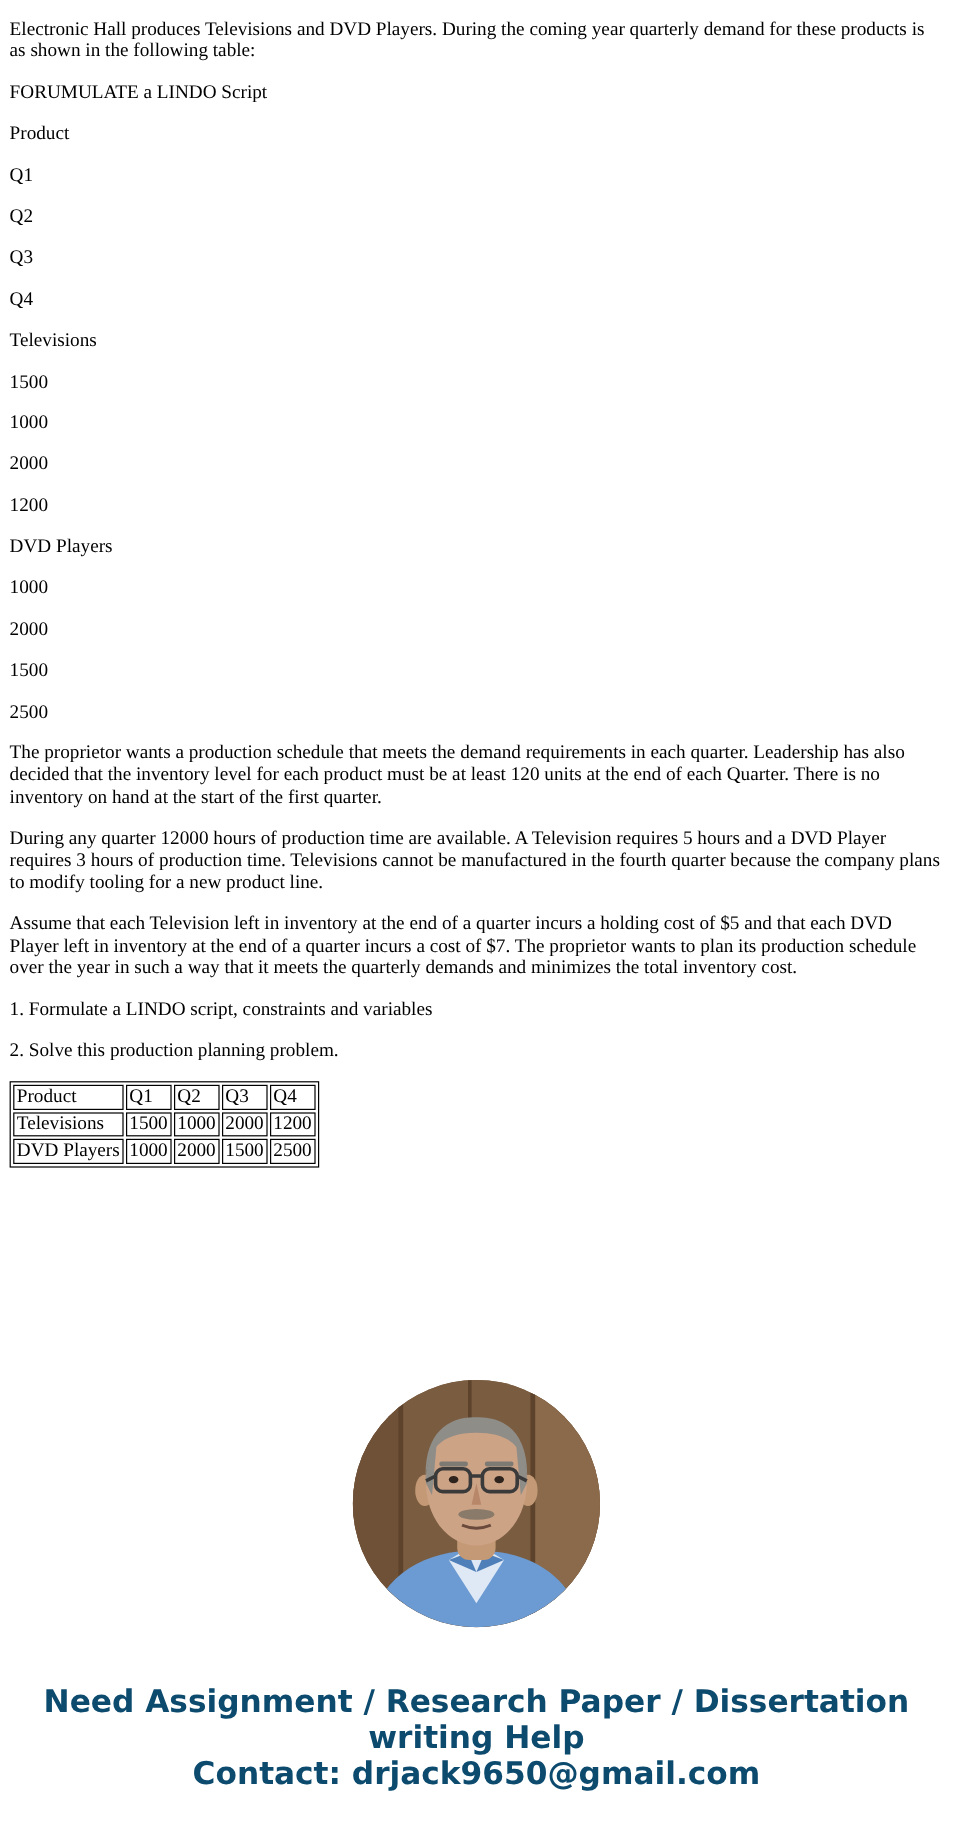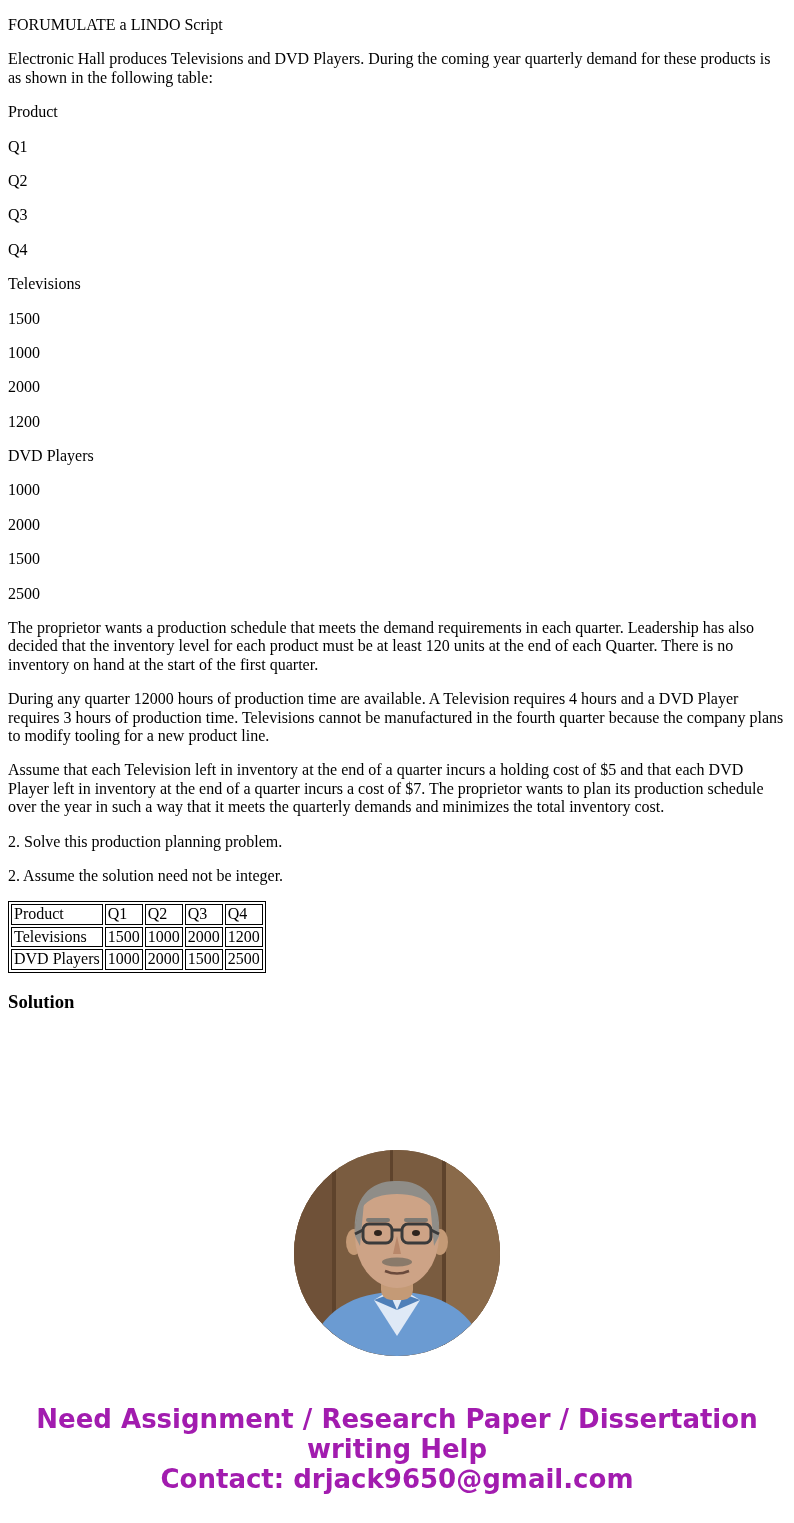--- a/index.html
+++ b/index.html
@@ -61,55 +61,55 @@
   }
   .avatar svg { display: block; }
   
   .footer {
     margin-top: 48px;
     text-align: center;
     font-family: "DejaVu Sans", sans-serif;
     font-weight: bold;
     font-size: 26px;
     line-height: 30px;
-    color: #a21caf;
+    color: #0c4a6e;
     padding: 0 30px;
   }
   .footer .contact { margin-top: 0; text-align: center; }
 </style>
 </head>
 <body>
 
 <div class="doc">
+  <p>Electronic Hall produces Televisions and DVD Players. During the coming year quarterly demand for these products is as shown in the following table:</p>
+
   <p>FORUMULATE a LINDO Script</p>
-
-  <p>Electronic Hall produces Televisions and DVD Players. During the coming year quarterly demand for these products is as shown in the following table:</p>
 
   <p>Product</p>
   <p>Q1</p>
   <p>Q2</p>
   <p>Q3</p>
   <p>Q4</p>
   <p>Televisions</p>
   <p>1500</p>
   <p>1000</p>
   <p>2000</p>
   <p>1200</p>
   <p>DVD Players</p>
   <p>1000</p>
   <p>2000</p>
   <p>1500</p>
   <p>2500</p>
 
   <p>The proprietor wants a production schedule that meets the demand requirements in each quarter. Leadership has also decided that the inventory level for each product must be at least 120 units at the end of each Quarter. There is no inventory on hand at the start of the first quarter.</p>
-  <p>During any quarter 12000 hours of production time are available. A Television requires 4 hours and a DVD Player requires 3 hours of production time. Televisions cannot be manufactured in the fourth quarter because the company plans to modify tooling for a new product line.</p>
+  <p>During any quarter 12000 hours of production time are available. A Television requires 5 hours and a DVD Player requires 3 hours of production time. Televisions cannot be manufactured in the fourth quarter because the company plans to modify tooling for a new product line.</p>
   <p>Assume that each Television left in inventory at the end of a quarter incurs a holding cost of $5 and that each DVD Player left in inventory at the end of a quarter incurs a cost of $7. The proprietor wants to plan its production schedule over the year in such a way that it meets the quarterly demands and minimizes the total inventory cost.</p>
 
+  <p>1. Formulate a LINDO script, constraints and variables</p>
   <p>2. Solve this production planning problem.</p>
-  <p>2. Assume the solution need not be integer.</p>
 
   <table class="demand">
     <tbody>
       <tr>
         <td>Product</td>
         <td>Q1</td>
         <td>Q2</td>
         <td>Q3</td>
         <td>Q4</td>
       </tr>
@@ -123,21 +123,20 @@
       <tr>
         <td>DVD Players</td>
         <td>1000</td>
         <td>2000</td>
         <td>1500</td>
         <td>2500</td>
       </tr>
     </tbody>
   </table>
 
-  <h3>Solution</h3>
 
 
 </div>
 
 <div class="avatar-wrap">
   <div class="avatar">
     <svg viewBox="0 0 206 206" width="206" height="206" xmlns="http://www.w3.org/2000/svg">
 
       <rect width="206" height="206" fill="#7a5c40"></rect>
       <rect x="0" y="0" width="40" height="206" fill="#6f5138"></rect>

